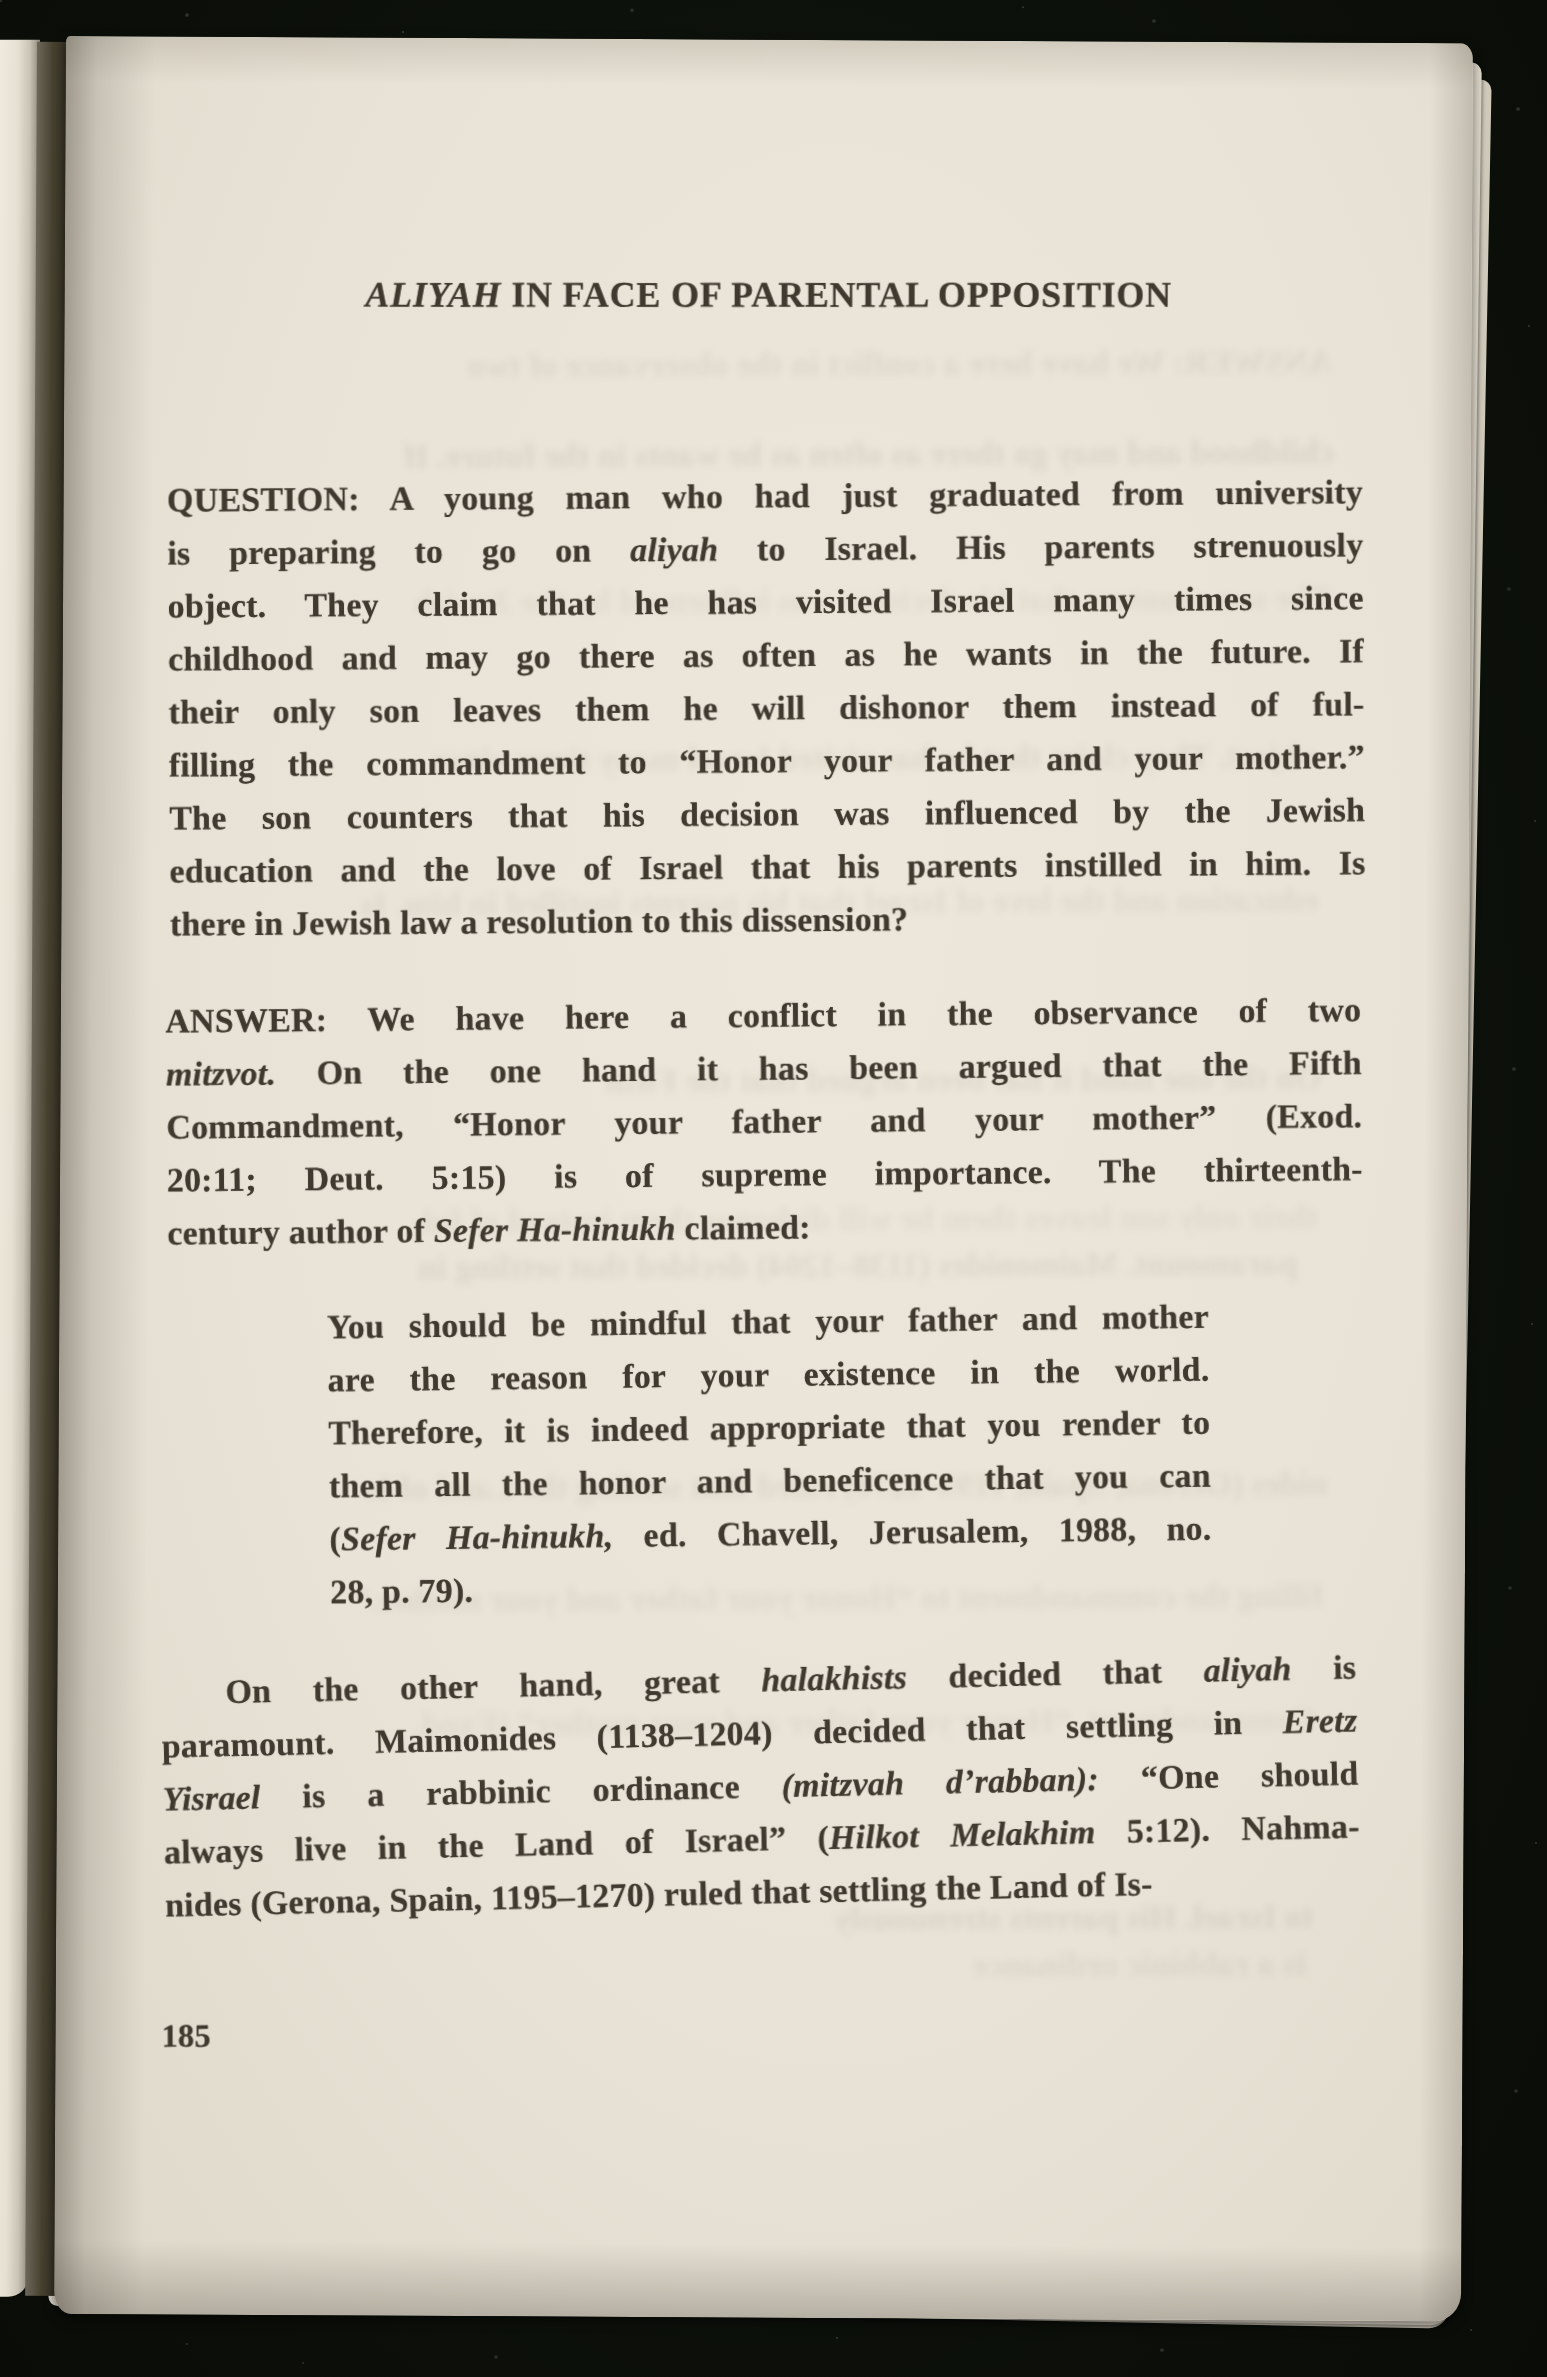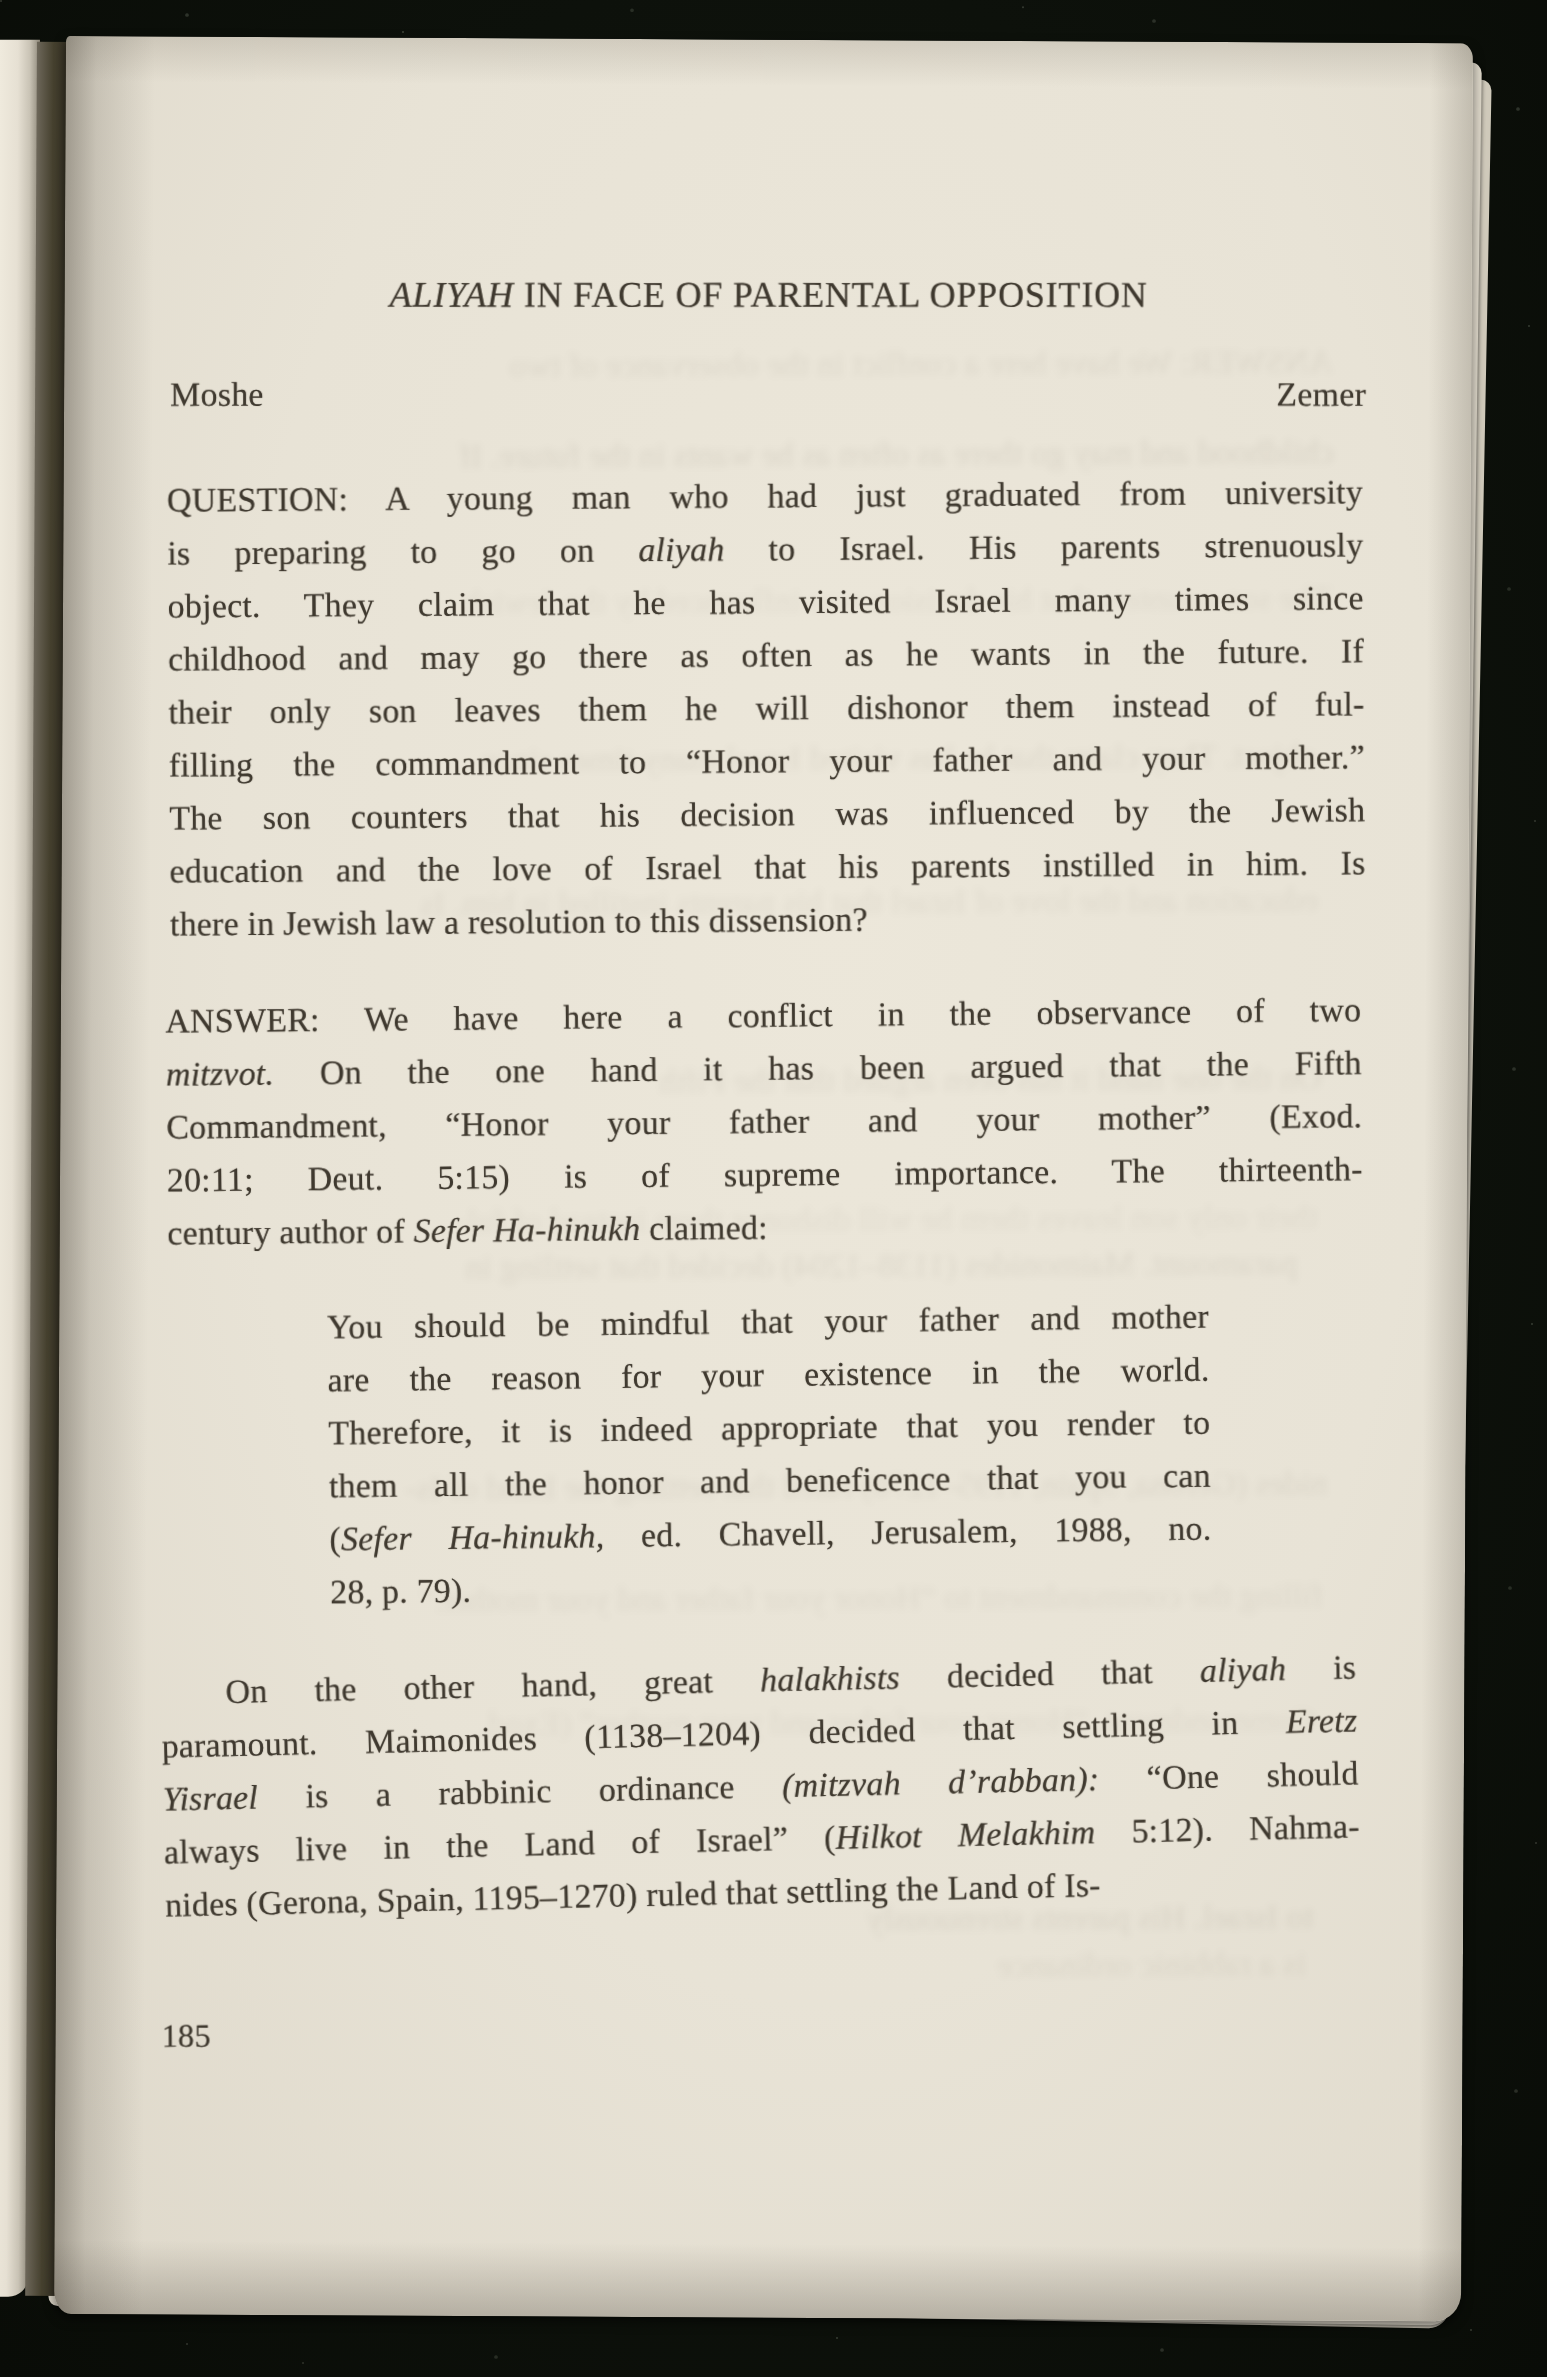--- a/index.html
+++ b/index.html
@@ -1,18 +1,18 @@
 <!DOCTYPE html>
 <html style="font-size:12.4px"><head>
 <meta charset="utf-8">
 <style>
   html,body{margin:0;padding:0;width:1548px;height:2377px;overflow:hidden;}
   body{background:radial-gradient(ellipse at 50% 45%, #141810 0%, #0d110b 60%, #090c07 100%);
        font-family:"Liberation Serif","DejaVu Serif",serif;}
-  .stage{position:absolute;inset:0;}
+  .stage{position:absolute;inset:0;font-weight:bold;}
   
   .speckles{position:absolute;top:0;left:0;width:1.5px;height:1.5px;border-radius:50%;
     background:rgba(190,200,180,0.22);
     box-shadow:
       186px 14px 0 0.8px rgba(186,196,176,0.20), 402px 31px 0 0 rgba(186,196,176,0.25),
       631px 9.3px 0 0.8px rgba(186,196,176,0.16), 867px 43px 0 0 rgba(186,196,176,0.22),
       1153px 20px 0 0.8px rgba(186,196,176,0.18), 1320px 54px 0 0 rgba(186,196,176,0.22),
       1517px 108px 0 0.8px rgba(186,196,176,0.20), 1528px 325px 0 0 rgba(186,196,176,0.22),
       1508px 588px 0 0.8px rgba(186,196,176,0.16), 1534px 820px 0 0 rgba(186,196,176,0.20),
       1513px 1068px 0 0.8px rgba(186,196,176,0.18), 1531px 1323px 0 0 rgba(186,196,176,0.22),
@@ -89,21 +89,20 @@
         <div class="ghost" style="top:1540px;left:143px;width:1122px;opacity:0.09">filling the commandment to “Honor your father and your mother.”</div>
         <div class="ghost" style="top:1664px;left:128px;width:1130px;opacity:0.08">Commandment, “Honor your father and your mother” (Exod.</div>
         <div class="ghost" style="top:1861px;left:135px;width:1122px;opacity:0.12"> to Israel. His parents strenuously</div>
         <div class="ghost" style="top:1908px;left:159px;width:1091px;opacity:0.10"> is a rabbinic ordinance </div>
       </div>
 
       <div class="text-layer">
         <div class="block title centered">
             <div class="pline pline-last"><i>ALIYAH</i><span> IN FACE OF PARENTAL OPPOSITION</span></div>
           </div>
-        <div class="block author centered pline">Moshe Zemer</div>
         <div class="block para-question">
             <div class="pline"><span>QUESTION: A young man who had just graduated from university</span></div>
             <div class="pline"><span>is preparing to go on </span><i>aliyah</i><span> to Israel. His parents strenuously</span></div>
             <div class="pline"><span>object. They claim that he has visited Israel many times since</span></div>
             <div class="pline"><span>childhood and may go there as often as he wants in the future. If</span></div>
             <div class="pline"><span>their only son leaves them he will dishonor them instead of ful-</span></div>
             <div class="pline"><span>filling the commandment to “Honor your father and your mother.”</span></div>
             <div class="pline"><span>The son counters that his decision was influenced by the Jewish</span></div>
             <div class="pline"><span>education and the love of Israel that his parents instilled in him. Is</span></div>
             <div class="pline pline-last"><span>there in Jewish law a resolution to this dissension?</span></div>

